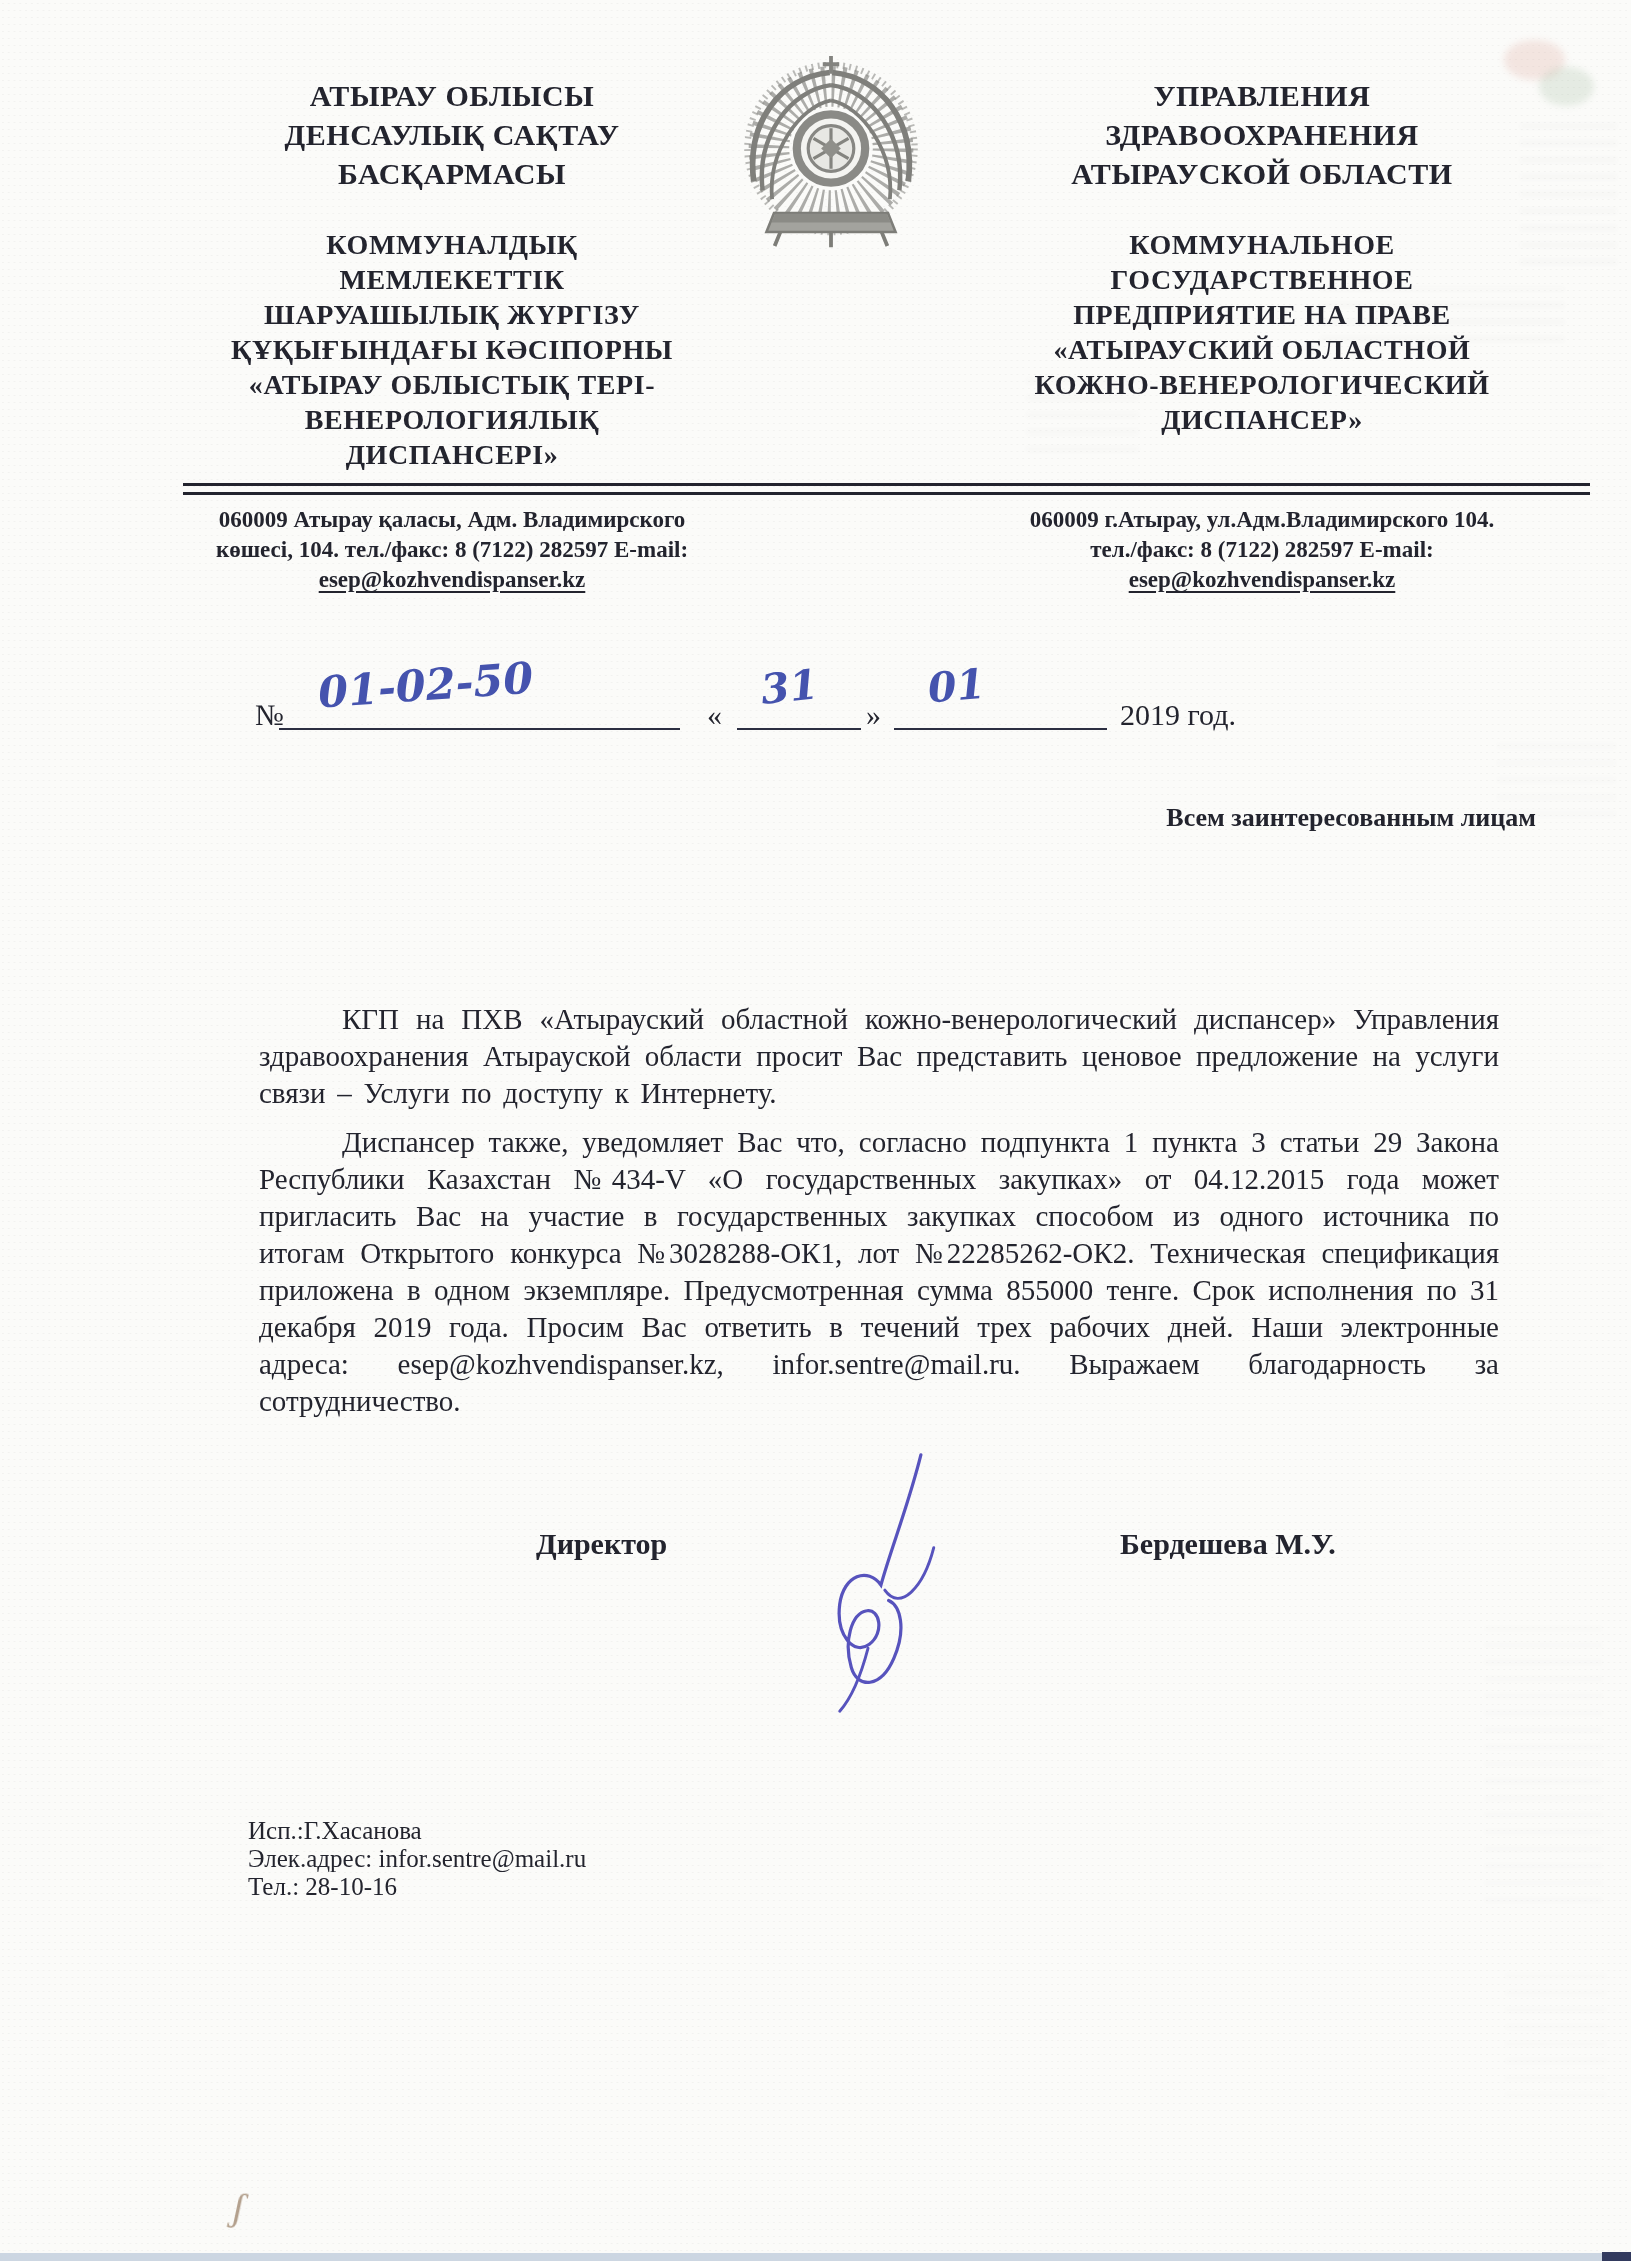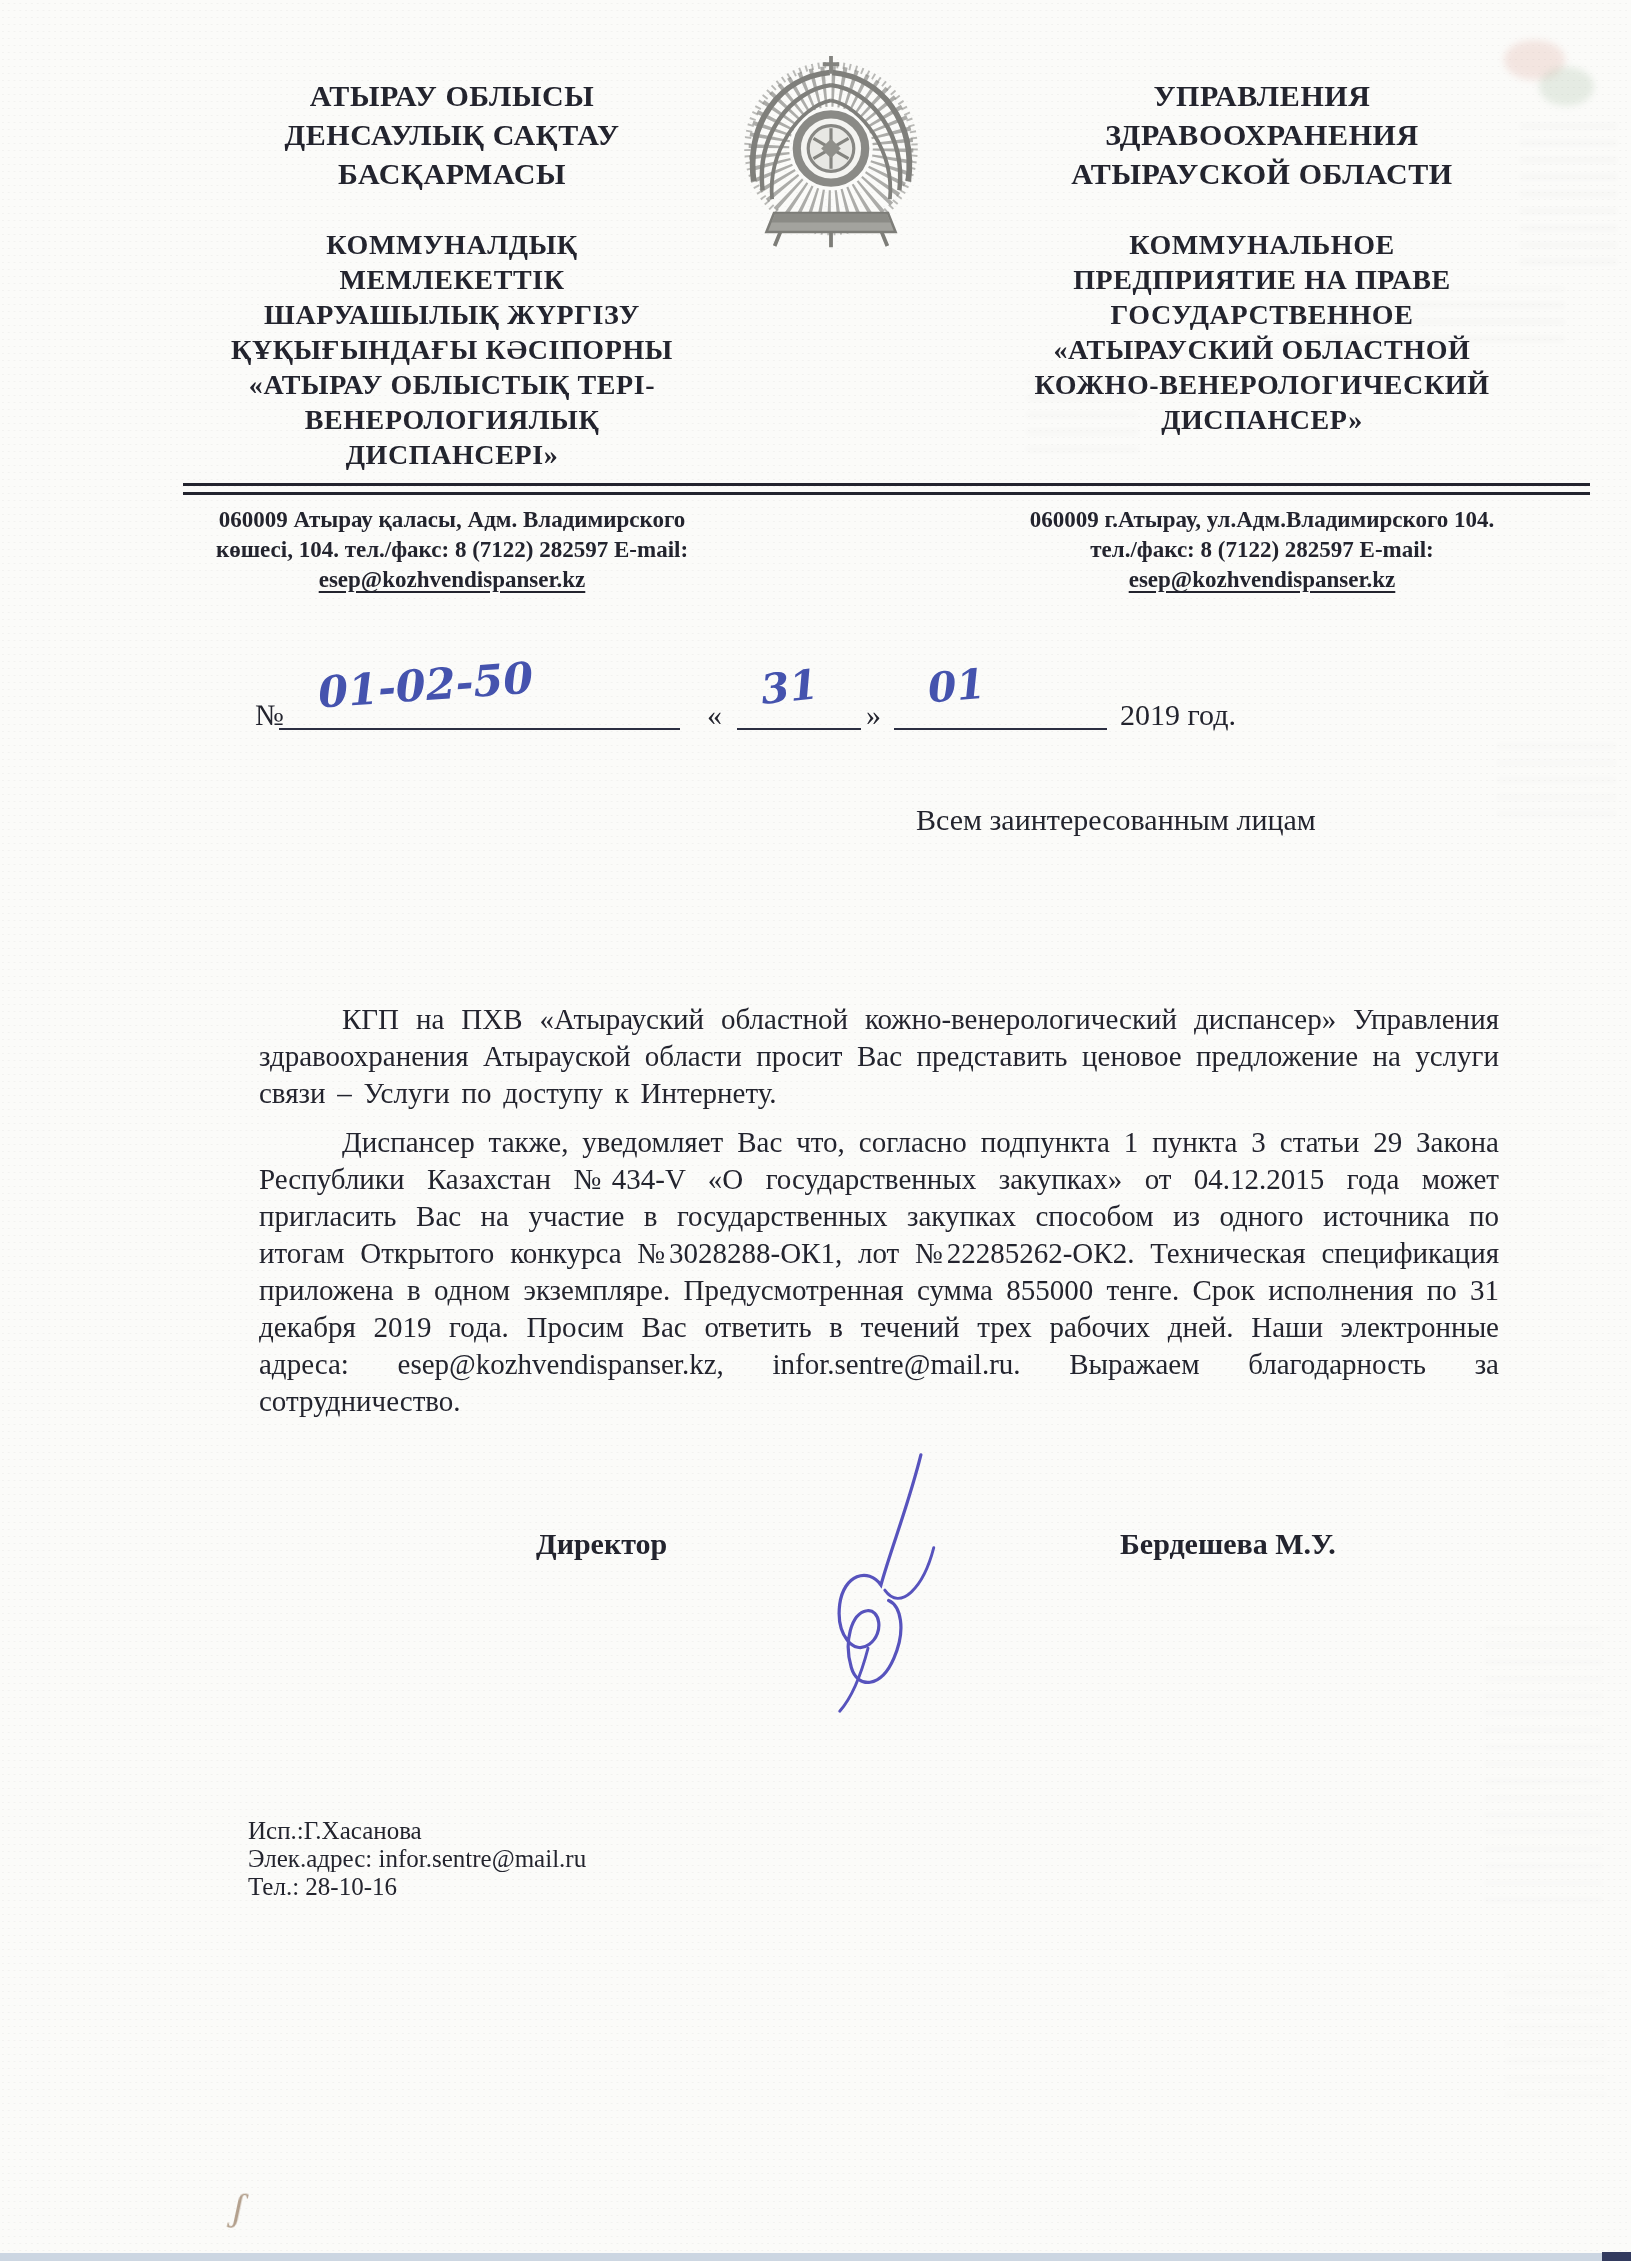--- a/index.html
+++ b/index.html
@@ -22,21 +22,21 @@
   .org-top{font-size:30px;line-height:39px;}
   .org-bottom{font-size:28px;line-height:35px;}
   .contact{ text-align:center;font-weight:700;font-size:23px;line-height:30px; }
   .contact .email{ text-decoration:underline;text-decoration-thickness:1.9px;text-underline-offset:3.9px;margin-top:36px; }
   .divider{ left:183px;top:483px;width:1407px;height:5.8px;
     border-top:3.9px solid #23242e;border-bottom:3.2px solid #23242e; }
   .refline-text{font-size:30px;line-height:32px;}
   .wline{border-bottom:2.6px solid #2c2f42;height:0;}
   .hand{ color:#4553ae;font-style:italic;font-weight:700;
     font-family:"DejaVu Serif",serif;white-space:nowrap; }
-  .addressee{ font-weight:400;font-size:30px;text-align:left; }
+  .addressee{ font-weight:700;font-size:26px;text-align:right; }
   .bodytext{ font-size:29px;line-height:37px;text-align:justify;word-spacing:4.5px; }
   .bodytext p{margin:12px;text-indent:83px;}
   .sig-title{font-weight:700;font-size:30px;white-space:nowrap;}
   .footer{font-size:25px;line-height:28px;}
   .footer .ln{display:block;}
   .smudge{ pointer-events:none;filter:blur(1.9px);
     background:repeating-linear-gradient(0deg, rgba(90,90,100,0.16) 0 5.8px, transparent 5.8px 17px); }
   .blob{ pointer-events:none;filter:blur(3.9px);border-radius:50%; }
   .edge-strip{ left:0;top:2253px;width:1631px;height:7.7px;background:#ccd6e2; }
   .edge-corner{ left:1602px;top:2252px;width:30px;height:9.7px;background:#323a5e; }
@@ -95,22 +95,22 @@
       </g>
   </svg>
 
   <div class="abs org org-top" style="left:1007px;top:76px;width:510px;">
     <span class="ln">УПРАВЛЕНИЯ</span>
     <span class="ln">ЗДРАВООХРАНЕНИЯ</span>
     <span class="ln">АТЫРАУСКОЙ  ОБЛАСТИ</span>
   </div>
   <div class="abs org org-bottom" style="left:1007px;top:227px;width:510px;">
     <span class="ln">КОММУНАЛЬНОЕ</span>
+    <span class="ln">ГОСУДАРСТВЕННОЕ</span>
     <span class="ln">ПРЕДПРИЯТИЕ НА ПРАВЕ</span>
-    <span class="ln">ГОСУДАРСТВЕННОЕ</span>
     <span class="ln">«АТЫРАУСКИЙ ОБЛАСТНОЙ</span>
     <span class="ln">КОЖНО-ВЕНЕРОЛОГИЧЕСКИЙ</span>
     <span class="ln">ДИСПАНСЕР»</span>
   </div>
 
   <div class="abs divider"></div>
 
   <div class="abs contact" style="left:213px;top:505px;width:478px;">
     <span class="ln">060009  Атырау қаласы,</span>
     <span class="ln">Адм. Владимирского көшесі, 104.</span>

